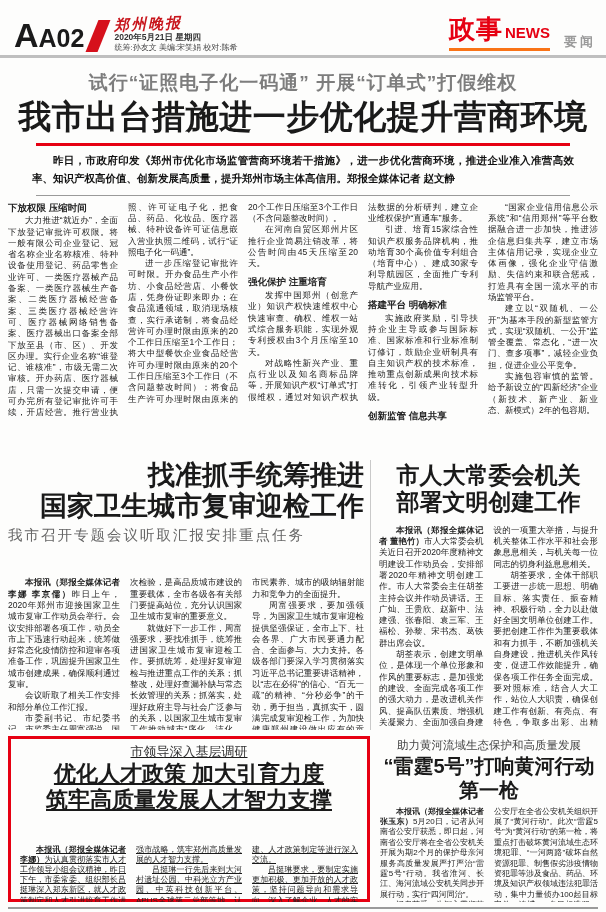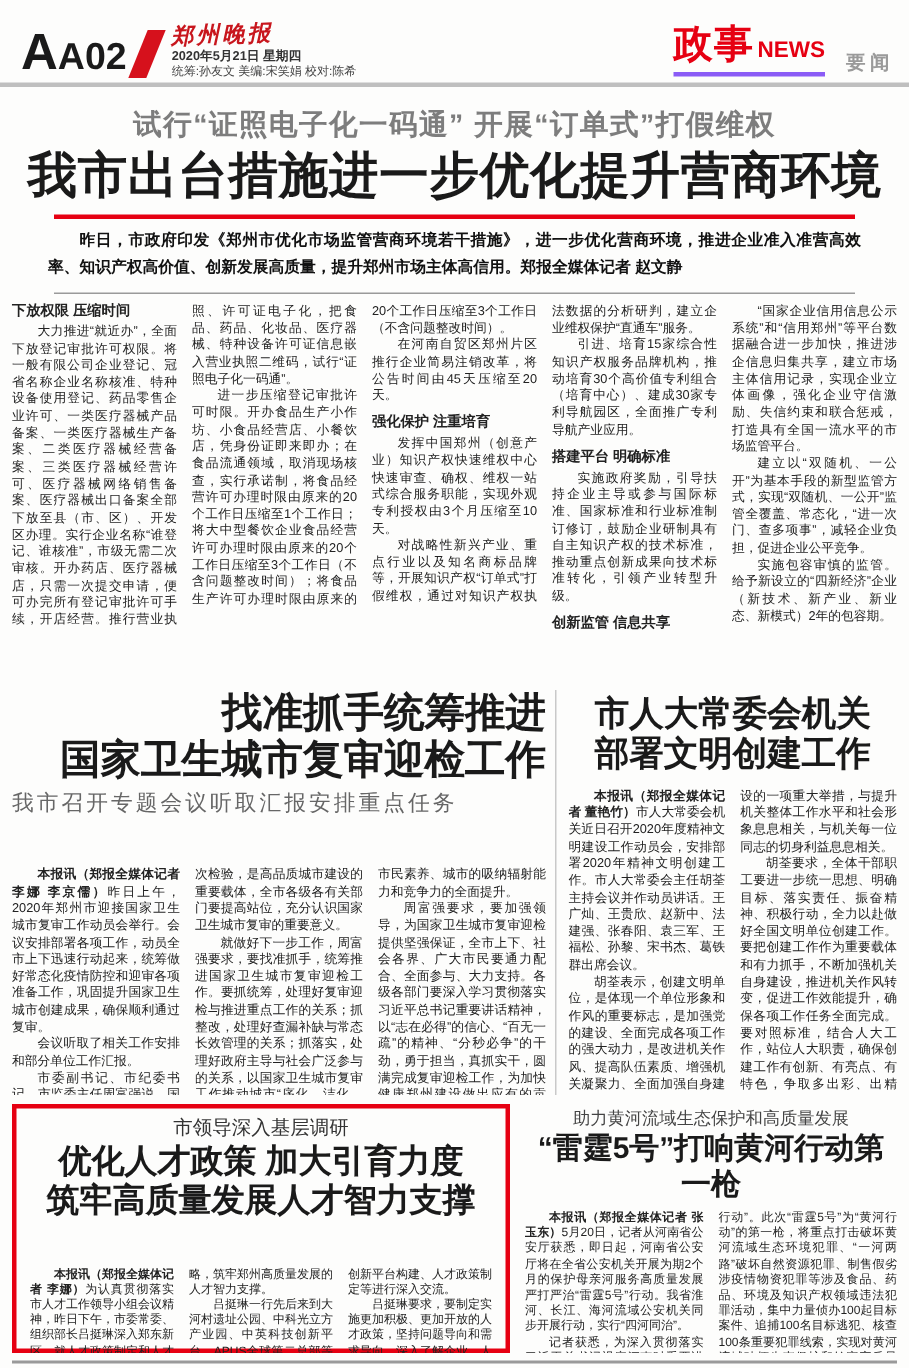--- a/index.html
+++ b/index.html
@@ -18,21 +18,21 @@
   .hdr-left{display:flex;align-items:flex-end;}
   .page-code{font-weight:900;line-height:1;letter-spacing:0;}
   .pc-a{font-size:34px;}
   .pc-rest{font-size:25px;}
   .slash{width:12px;height:32px;background:#d6111c;transform:skewX(-22deg);margin:0 10px 0 8px;}
   .mast{line-height:1.15;}
   .logo{color:#c8161d;font-size:15px;font-weight:700;font-style:italic;transform:rotate(-2deg);letter-spacing:2px;}
   .dateline{font-size:8.5px;color:#333;font-weight:700;margin-top:2px;}
   .staffline{font-size:8px;color:#444;}
   .hdr-right{display:flex;align-items:flex-end;padding-bottom:1px;}
-  .sec-wrap{border-bottom:3px solid #8b5cf6;padding-bottom:1px;display:flex;align-items:baseline;}
+  .sec-wrap{border-bottom:3px solid #f97316;padding-bottom:1px;display:flex;align-items:baseline;}
   .sec-cn{color:#e60012;font-size:26px;font-weight:900;letter-spacing:1px;}
   .sec-en{color:#e60012;font-size:15px;font-weight:900;margin-left:2px;}
   .sec-sub{color:#9a9a9a;font-size:13px;font-weight:700;margin-left:14px;letter-spacing:3px;}
   .hdr-bar{height:3px;background:#bfbfbf;margin-top:3px;}
   
   .kicker{ text-align:center;color:#7d7d7d;font-size:19px;font-weight:700;letter-spacing:1px;margin-top:12px;}
   .headline{margin:2px 8px 0;text-align:center;font-size:33px;font-weight:900;letter-spacing:0.5px;line-height:1.15;}
   .red-rule{height:3px;background:#e60012;width:88%;margin:7px auto 6px;}
   .gray-rule{height:1px;background:#9a9a9a;width:88%;margin:7px auto 6px;}
   .lead{margin:0;padding:0 32px;font-size:10.5px;font-weight:700;line-height:1.7;text-indent:2em;color:#111;text-align:justify;}
@@ -50,21 +50,21 @@
   .mid-left{width:362px;box-sizing:border-box;padding-right:6px;}
   .vdiv{width:1px;background:#c9c9c9;}
   .mid-right{flex:1;box-sizing:border-box;padding-left:8px;}
   .hl2{margin:0;text-align:right;font-size:27px;font-weight:900;line-height:1.18;}
   .sub2{text-align:left;color:#666;font-size:14.5px;letter-spacing:2px;margin:3px 0 6px;}
   .hl3{margin:2px 0 8px;text-align:center;font-size:23px;font-weight:900;line-height:1.2;}
   .mid-left .body{font-size:8.5px;line-height:1.33;height:200px;overflow:hidden;}
   .mid-right .body{font-size:8.5px;line-height:1.33;height:212px;overflow:hidden;}
   
   .bot{padding:6px 8px 0;height:172px;overflow:hidden;}
-  .bot-left{width:332px;box-sizing:border-box;}
+  .bot-left{width:362px;box-sizing:border-box;text-decoration:underline;}
   .redbox{border:3px solid #e60012;padding:3px 9px 4px;}
   .kicker2{text-align:center;font-size:13px;color:#333;margin-top:1px;}
   .hl4{margin:0 0 5px;text-align:center;font-size:22px;font-weight:900;line-height:1.18;}
   .bot-left .body{font-size:8px;line-height:1.28;height:100px;overflow:hidden;}
   .bot-right{flex:1;box-sizing:border-box;padding-left:10px;}
   .kicker3{text-align:center;font-size:11.5px;color:#444;margin-top:2px;}
   .hl5{margin:1px 0 5px;text-align:center;font-size:20px;font-weight:900;line-height:1.2;}
   .bot-right .body{font-size:8px;line-height:1.3;height:128px;overflow:hidden;}
   .page-bottom-rule{height:2px;background:#9a9a9a;margin:5px 8px 0;}
 </style>

